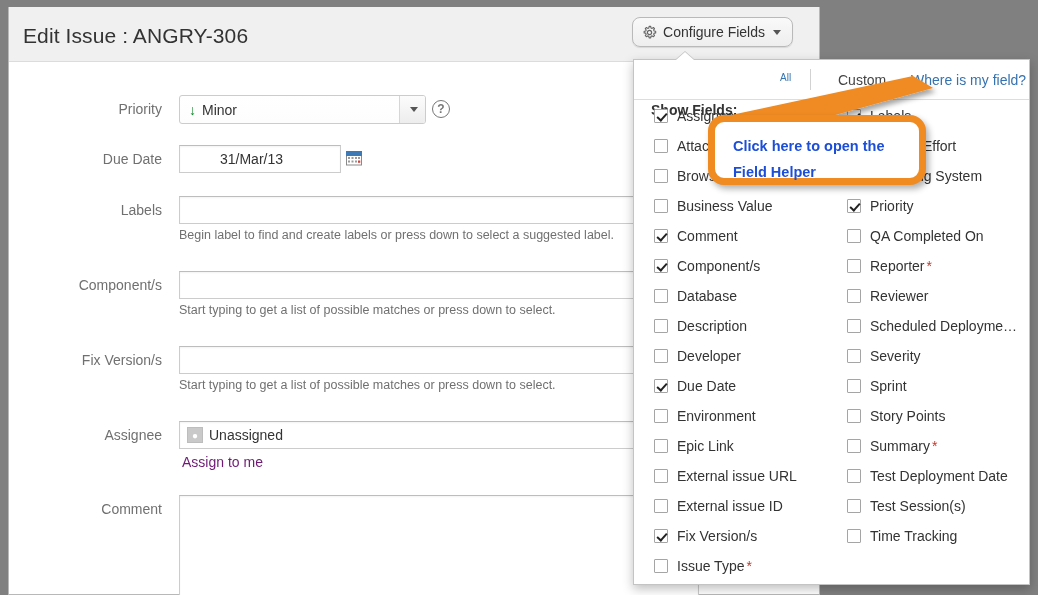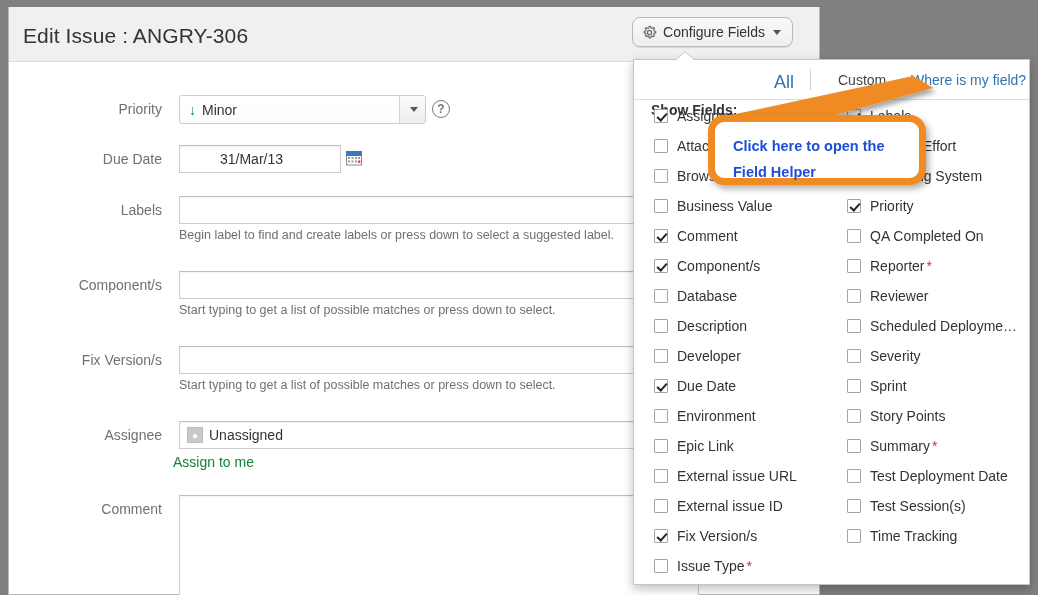--- a/index.html
+++ b/index.html
@@ -89,23 +89,23 @@
   }
   .f-hint {
     position: absolute;
     left: 170px;
     font-size: 12.5px;
     color: #707070;
     white-space: nowrap;
   }
   .f-link {
     position: absolute;
-    left: 164px;
+    left: 173px;
     font-size: 14px;
-    color: #15803d;
+    color: #701a75;
     text-decoration: none;
     cursor: pointer;
   }
 
   
   .select-wrap {
     position: absolute;
     left: 170px; top: 0;
     width: 247px; height: 29px;
     background: linear-gradient(to bottom,#ffffff 0%,#fdfdfd 100%);
@@ -178,22 +178,22 @@
     position: relative;
     height: 40px;
     border-bottom: 1px solid #dddddd;
     box-sizing: border-box;
   }
   .dd-head-title {
     position: absolute; left: 17px; top: 12px;
     font-size: 14px; font-weight: bold; color: #333; margin-top: 30px;
   }
   .dd-all {
-    position: absolute; left: 140px; top: 12px;
-    font-size: 18px; color: #3572b0; cursor: pointer;
+    position: absolute; left: 146px; top: 12px;
+    font-size: 10px; color: #3572b0; cursor: pointer;
   }
   .dd-sep {
     position: absolute; left: 176px; top: 9px;
     width: 1px; height: 21px; background: #d2d2d2;
   }
   .dd-custom {
     position: absolute; left: 204px; top: 12px;
     font-size: 14px; color: #444; cursor: pointer;
   }
   .dd-where {

